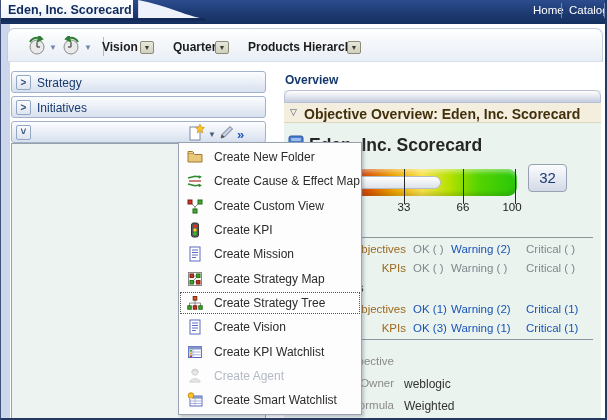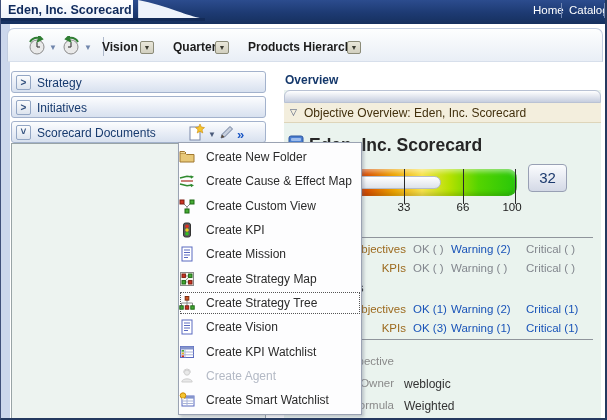--- a/index.html
+++ b/index.html
@@ -40,21 +40,21 @@
   #scorecard-actions { position:absolute; left:176px; top:2px; display:flex; align-items:center; gap:3px; }
   #left-content { position:absolute; left:10px; top:143px; width:255px; height:275px;
     background:#edf3f0; border:1px solid #98a3a6; border-bottom:none; }
   
   #overview-tab { position:absolute; left:284px; top:73px; font-size:12px; font-weight:bold; color:#15386b; cursor:pointer; }
   #ov-panel { position:absolute; left:283px; top:90px; width:317px; height:328px; background:#eaf3ee; }
   #ov-topstrip { position:absolute; left:0; top:0; width:100%; height:13px;
     background:linear-gradient(to bottom,#ffffff,#c6cedf); border:1px solid #b9c2d4; border-radius:6px 6px 0 0; }
   #ov-header { position:absolute; left:0; top:13px; width:100%; height:20px; background:#f3eedd; border-bottom:1px solid #ded5ba; }
   #ov-header-tri { position:absolute; left:6px; top:4px; font-size:9px; color:#3c4a6e; cursor:pointer; }
-  #ov-header-text { position:absolute; left:20px; top:3px; font-size:12px; font-weight:normal; color:#42300d; white-space:nowrap; }
+  #ov-header-text { position:absolute; left:20px; top:3px; font-size:14px; font-weight:bold; color:#42300d; white-space:nowrap; }
   #obj-icon { position:absolute; left:287px; top:134px; width:16px; height:16px; }
   #big-title { position:absolute; left:308px; top:135px; font-size:17.5px; font-weight:bold; color:#262626; white-space:nowrap; }
   
   #gauge { position:absolute; left:340px; top:169px; width:176px; height:27px; border-radius:9px;
     background:linear-gradient(to right,#a81a00 0%,#d84e00 14%,#eda400 30%,#f8e34c 46%,#b4e100 62%,#55d400 78%,#27c60a 100%);
     box-shadow:inset 0 3px 4px rgba(255,255,255,.45), inset 0 -3px 4px rgba(0,0,0,.15); }
   #gauge-inner { position:absolute; left:340px; top:176px; width:100px; height:13px;
     background:linear-gradient(to bottom,#ffffff,#dde2ea); border:1px solid #b4bcc8; border-radius:7px; }
   .gauge-tick { position:absolute; top:169px; width:1px; height:35px; background:#2a2a2a; }
   .gauge-label { position:absolute; top:201px; font-size:11.5px; color:#1c1c1c; transform:translateX(-50%); }
@@ -67,21 +67,21 @@
   .stat-label { position:absolute; color:#9c6a1e; text-align:right; width:100px; right:0; }
   .sec-header { position:absolute; font-size:12px; font-weight:bold; color:#262626; }
   .st { position:absolute; color:#83878e; }
   .st.link { color:#1a54b8; cursor:pointer; }
   
   .about-label { position:absolute; font-size:11.5px; color:#8a8a8a; width:80px; text-align:right; }
   .about-value { position:absolute; font-size:12px; color:#333333; }
   
   #context-menu { position:absolute; left:177px; top:142px; width:184px; z-index:10;
     background:#fdfdfe; border:1px solid #9aa2b2; box-shadow:2px 2px 3px rgba(100,110,130,.35); padding:2px 0; }
-  .menu-item { position:relative; height:24.3px; display:flex; align-items:center; padding-left:0; cursor:pointer; }
+  .menu-item { position:relative; height:24.3px; display:flex; align-items:center; padding-left:8px; cursor:pointer; }
   .menu-item .mi-icon { width:16px; height:16px; flex:0 0 16px; }
   .menu-item .mi-label { margin-left:11px; font-size:12px; color:#2b2b2b; white-space:nowrap; }
   .menu-item.focused { outline:1px dotted #555; outline-offset:-2px; }
   .menu-item.disabled { cursor:default; }
   .menu-item.disabled .mi-label { color:#b3b9c5; }
   .menu-item.disabled .mi-icon { opacity:.5; filter:grayscale(1); }
 </style>
 </head>
 <body>
 
@@ -132,21 +132,20 @@
   <div class="acc-header" style="top:71px">
     <div class="disc-btn">&gt;</div>
     <div class="acc-label">Strategy</div>
   </div>
   <div class="acc-header" style="top:96px">
     <div class="disc-btn">&gt;</div>
     <div class="acc-label">Initiatives</div>
   </div>
   <div class="acc-header" style="top:121px">
     <div class="disc-btn" style="line-height:11px">˅</div>
-    <div class="acc-label">Scorecard Documents</div>
     <div id="scorecard-actions">
       <span>
         <svg width="17" height="17" viewBox="0 0 17 17">
           <rect x="2" y="3" width="10" height="13" fill="#ffffff" stroke="#7a88a8"></rect>
           <path d="M12,0 L13.3,3 L16.5,3.6 L14,5.8 L14.8,9 L12,7.3 L9.2,9 L10,5.8 L7.5,3.6 L10.7,3 Z" fill="#f4c430" stroke="#cf8a00" stroke-width="0.6"></path>
         </svg>
       </span>
       <span style="font-size:8px;color:#4a5a7a">▼</span>
       <span>
         <svg width="15" height="15" viewBox="0 0 15 15">

